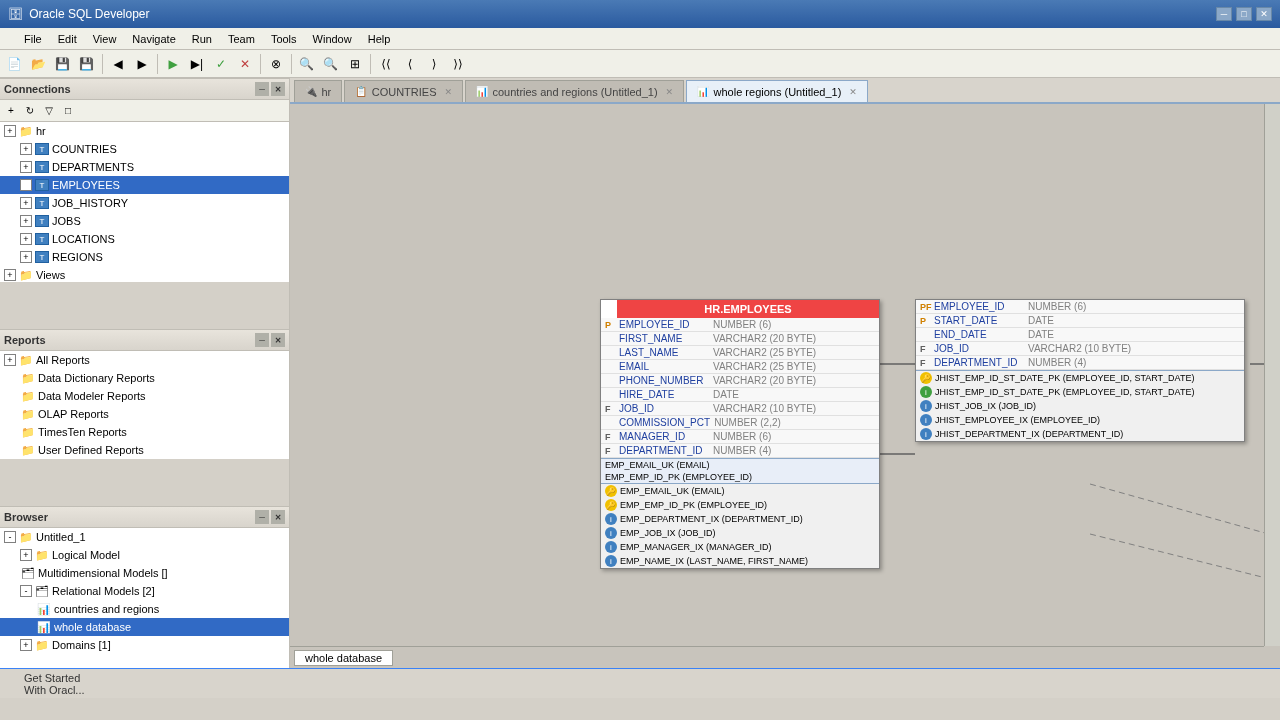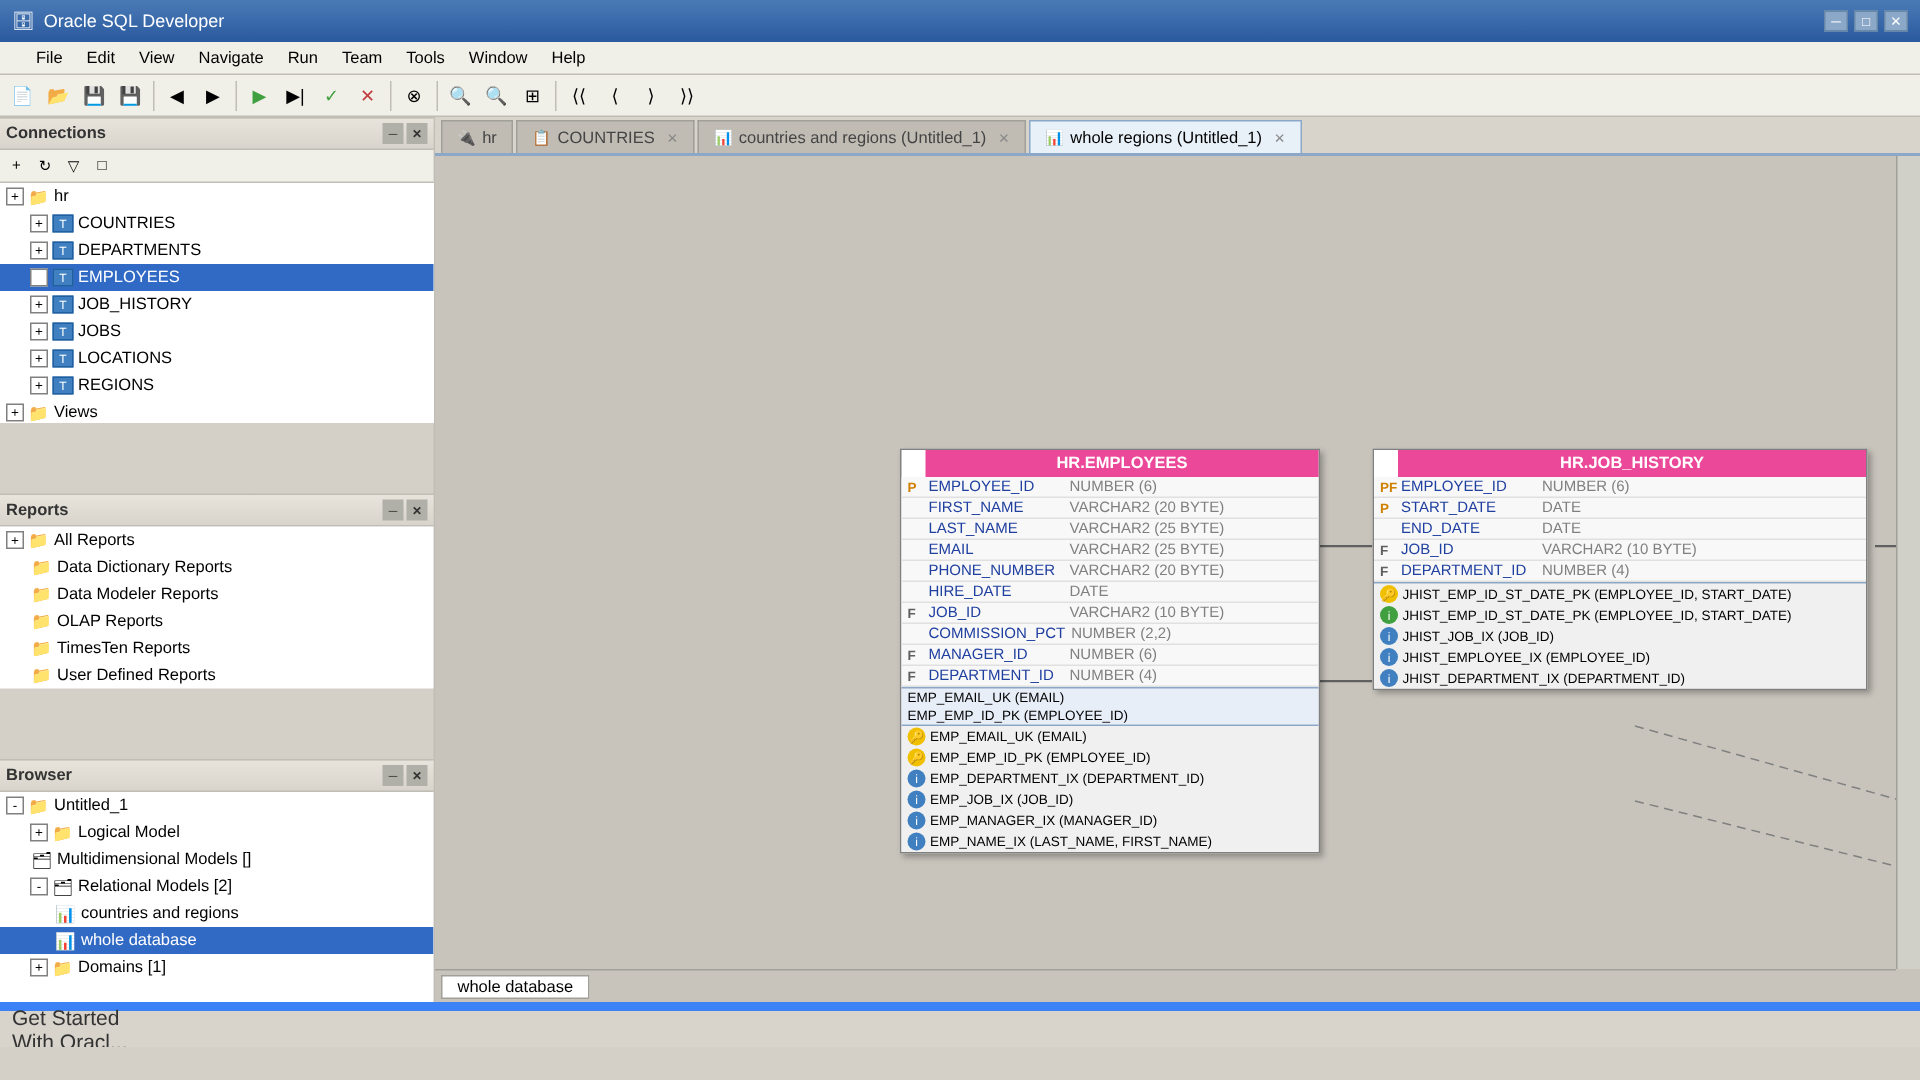--- a/index.html
+++ b/index.html
@@ -108,21 +108,21 @@
     
     .erd-table {
       position: absolute;
       background: white;
       border: 1px solid #808080;
       box-shadow: 2px 2px 4px rgba(0,0,0,0.3);
       font-size: 10px;
       min-width: 200px;
     }
     .erd-table-header {
-      background: #ec4899;
+      background: #ef4444;
       color: white;
       text-align: center;
       padding: 3px 6px;
       font-weight: bold;
       font-size: 11px;
       margin-left: 16px;
     }
     .erd-table-body { background: #f8f8f8; }
     .erd-row {
       display: flex; align-items: center; padding: 1px 4px;
@@ -148,22 +148,22 @@
       background: #e0d8cc; border: 1px solid #a0a098; padding: 1px 10px;
       font-size: 11px; cursor: pointer;
     }
     .canvas-tab.active { background: white; }
     
     
     #erd-svg { position: absolute; top: 0; left: 0; width: 100%; height: 100%; pointer-events: none; }
     
     
     #bottom-bar {
-      background: #d8d4cc; border-top: 6px solid #3b82f6; height: 30px;
-      display: flex; align-items: center; padding: 0 8px; font-size: 14px; color: #333;
+      background: #d8d4cc; border-top: 1px solid #3b82f6; height: 30px;
+      display: flex; align-items: center; padding: 0 24px; font-size: 11px; color: #333;
     }
 
     .scrollbar-area {
       position: absolute; right: 0; top: 0; bottom: 22px; width: 16px;
       background: #d0d0c8; border-left: 1px solid #a0a098;
     }
   </style>
 </head>
 <body>
 
@@ -506,23 +506,20 @@
             <span>EMP_MANAGER_IX (MANAGER_ID)</span>
           </div>
           <div class="erd-index-row">
             <span class="erd-index-icon idx-blue">i</span>
             <span>EMP_NAME_IX (LAST_NAME, FIRST_NAME)</span>
           </div>
         </div>
       </div>
 
       <div class="erd-table" style="left:625px; top:195px; width:330px;">
-        <div class="erd-table-header">
-          <span>HR.JOB_HISTORY</span>
-        </div>
         <div class="erd-table-body">
           <div class="erd-row">
             <span class="pk-marker">PF</span>
             <span class="col-name">EMPLOYEE_ID</span>
             <span class="col-type">NUMBER (6)</span>
           </div>
           <div class="erd-row">
             <span class="pk-marker">P</span>
             <span class="col-name">START_DATE</span>
             <span class="col-type">DATE</span>

